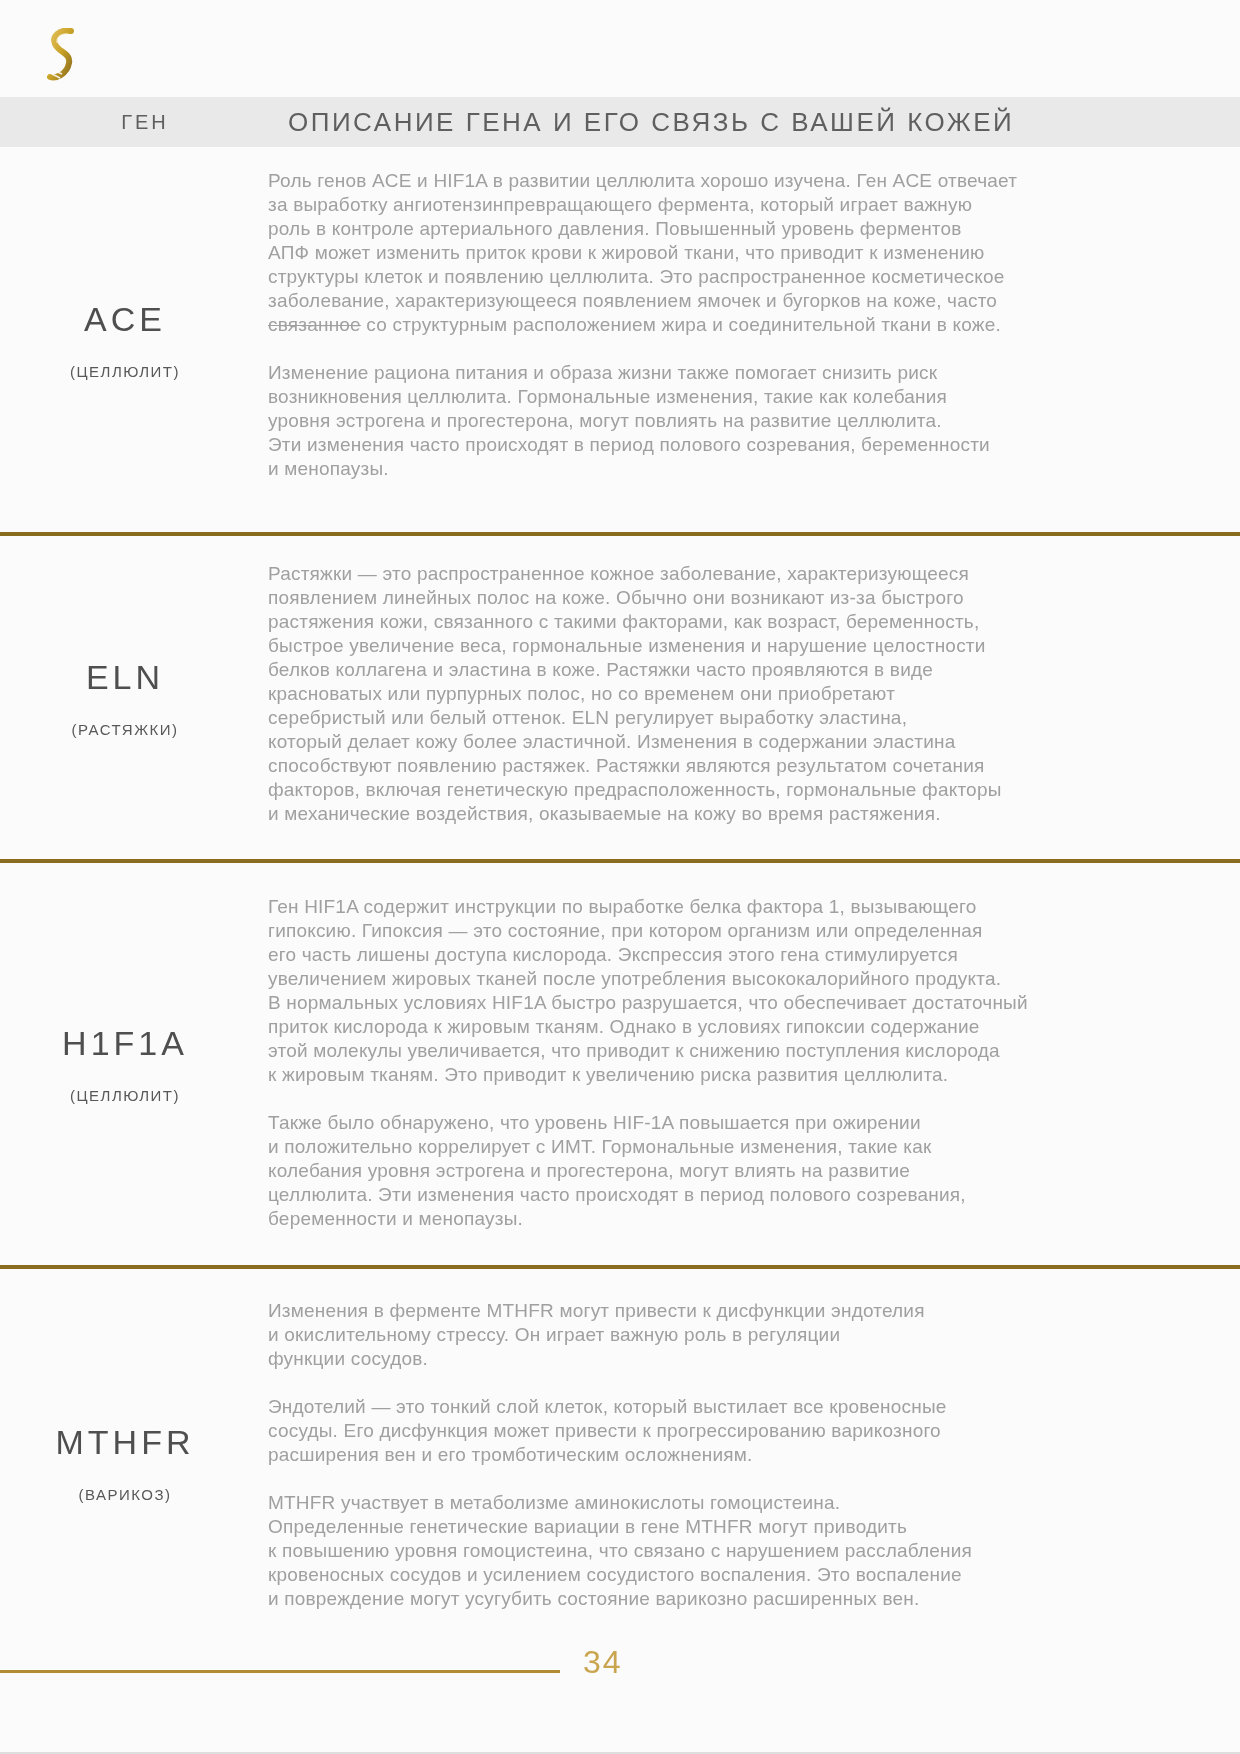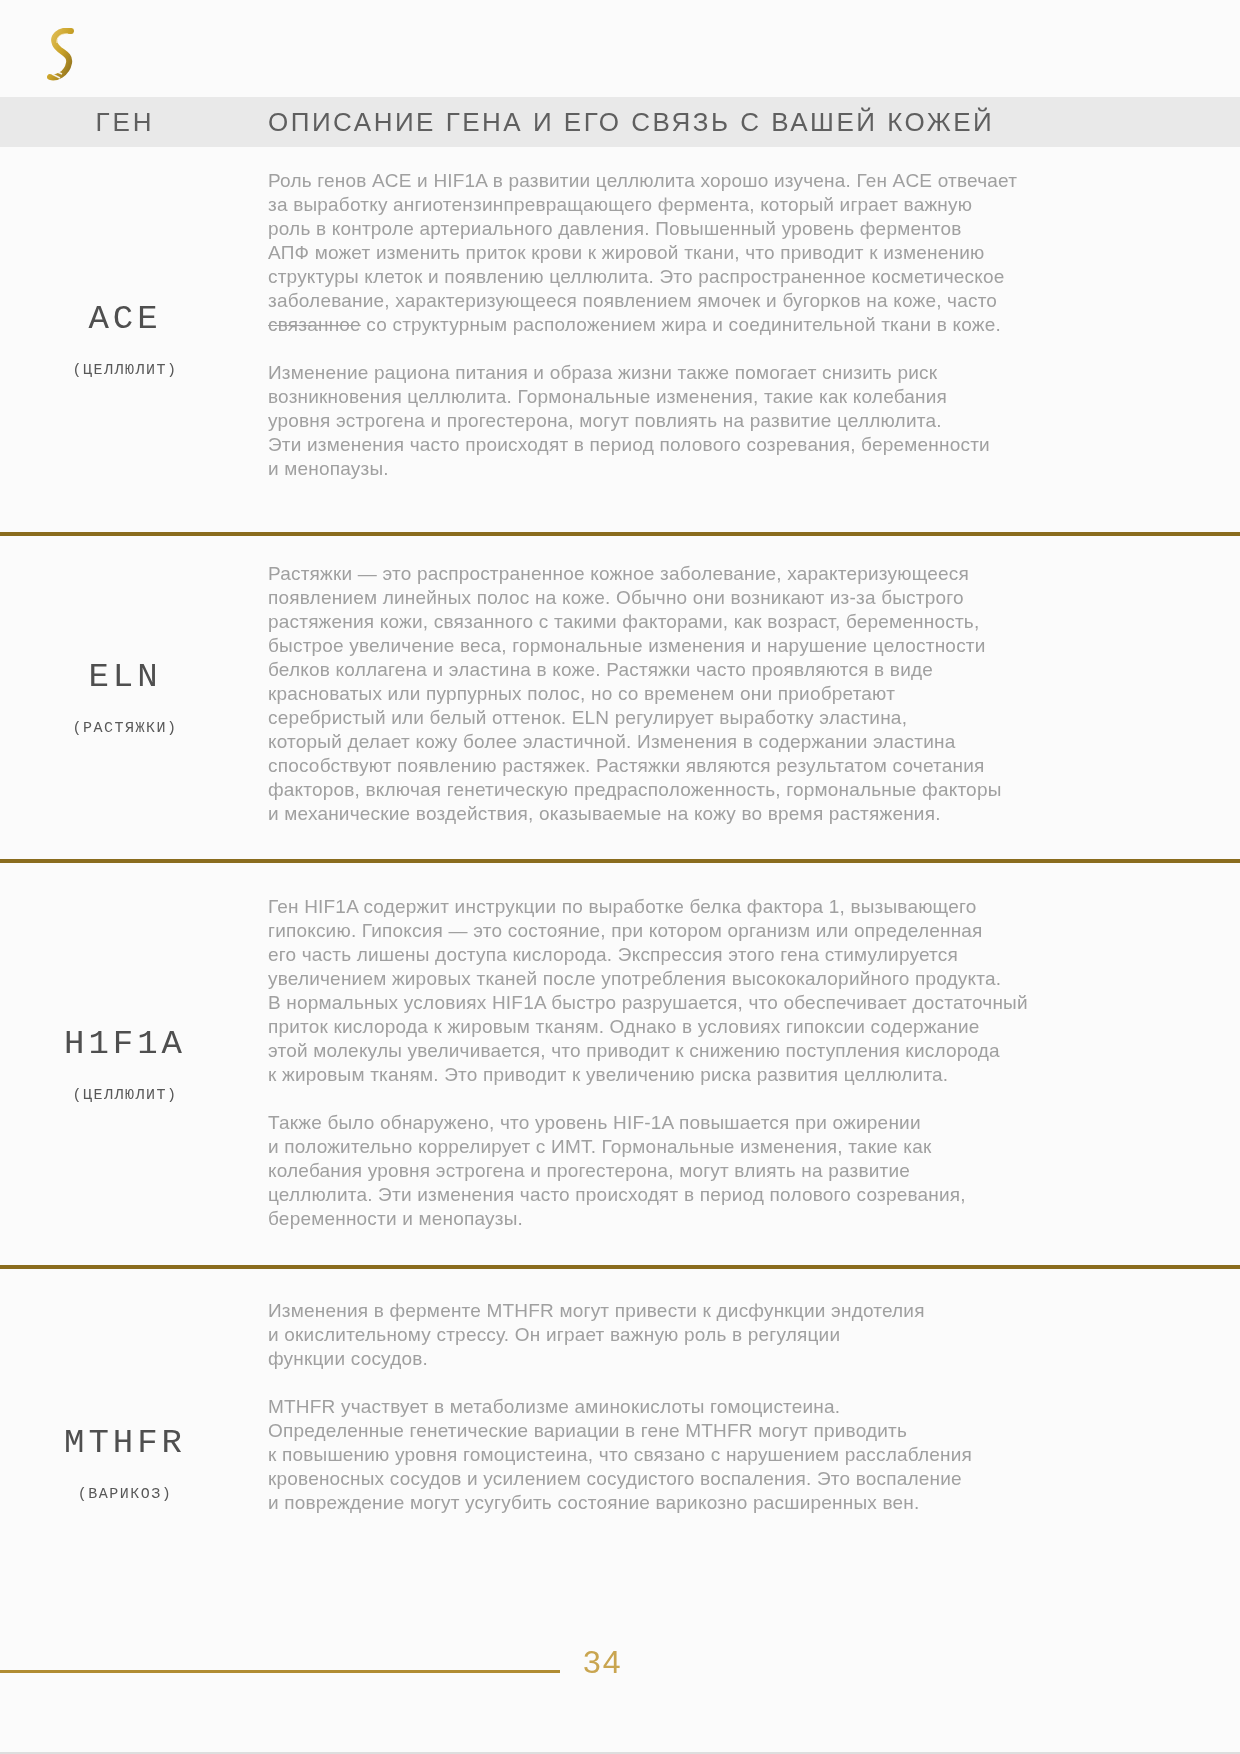--- a/index.html
+++ b/index.html
@@ -37,35 +37,35 @@
     align-items:center;
   }
   .col-gene{
     width:250px;
     flex:0 0 250px;
     display:flex;
     flex-direction:column;
     align-items:center;
     justify-content:center;
     text-align:center;
-    font-family:Liberation Mono, monospace;
   }
   .col-desc{
     flex:1 1 auto;
     padding:0 50px 0 18px;
     box-sizing:border-box;
   }
   .header-cell-gene{
     width:250px;
     flex:0 0 250px;
     text-align:center;
-    font-size:26px;
+    font-size:20px;
     font-weight:300;
     letter-spacing:3px;
     color:var(--heading-text);
+    padding-left:20px;
   }
   .header-cell-desc{
     flex:1 1 auto;
     padding-left:18px;
     font-size:26px;
     font-weight:300;
     letter-spacing:2.5px;
     color:var(--heading-text);
   }
   .gene-row{
@@ -235,20 +235,23 @@
 
   <div class="gene-row row-4">
     <div class="col-gene">
       <div class="gene-name">MTHFR</div>
       <div class="gene-cond">(ВАРИКОЗ)</div>
     </div>
     <div class="col-desc">
         <p><span>Изменения в ферменте MTHFR могут привести к дисфункции эндотелия
 и окислительному стрессу. Он играет важную роль в регуляции
 функции сосудов.</span></p>
+        <p><span>Эндотелий — это тонкий слой клеток, который выстилает все кровеносные
+сосуды. Его дисфункция может привести к прогрессированию варикозного
+расширения вен и его тромботическим осложнениям.</span></p>
         <p><span>MTHFR участвует в метаболизме аминокислоты гомоцистеина.
 Определенные генетические вариации в гене MTHFR могут приводить
 к повышению уровня гомоцистеина, что связано с нарушением расслабления
 кровеносных сосудов и усилением сосудистого воспаления. Это воспаление
 и повреждение могут усугубить состояние варикозно расширенных вен.</span></p>
       </div>
   </div>
 
   <div class="footer">
     <div class="footer-line"></div>

